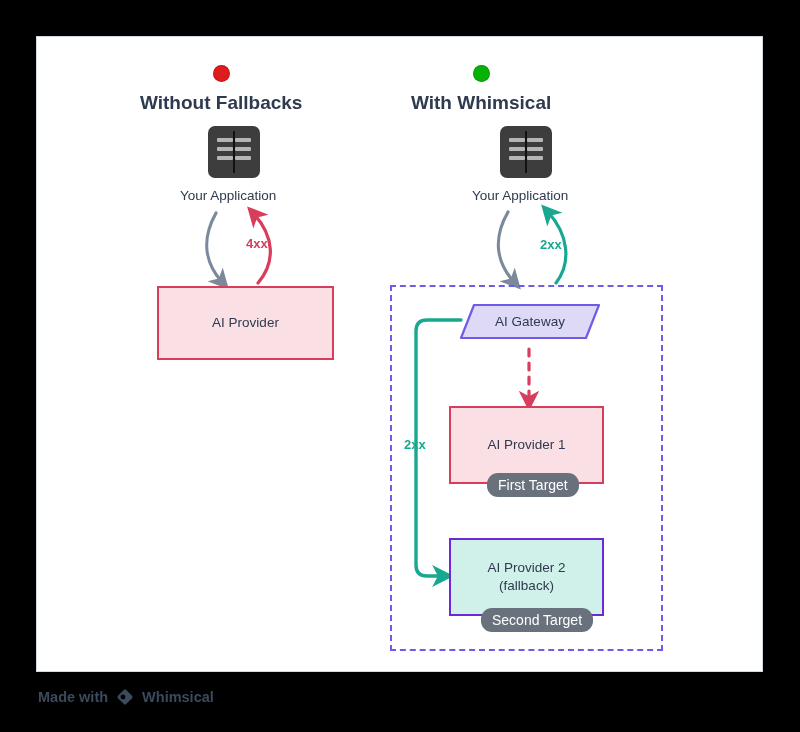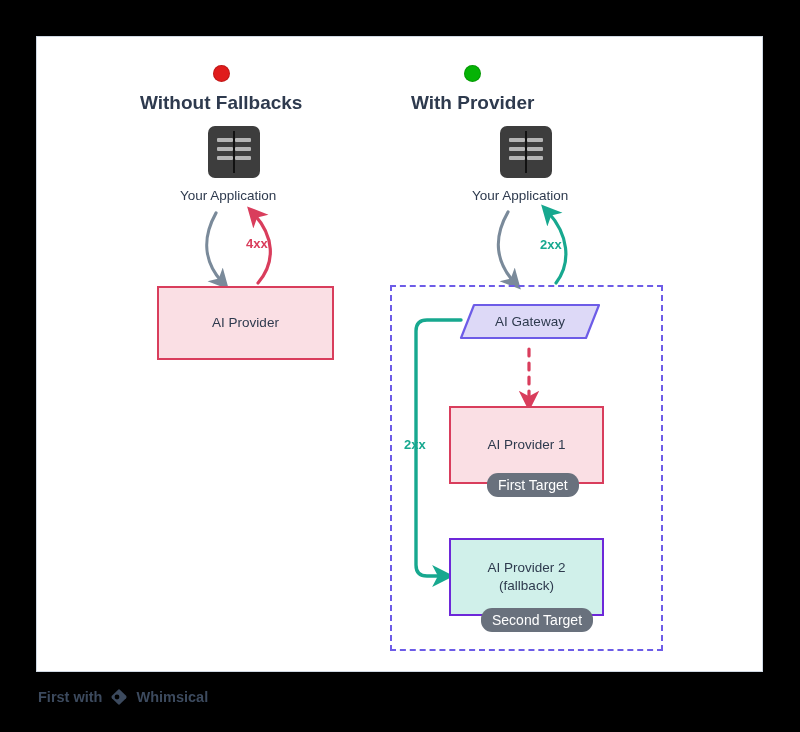--- a/index.html
+++ b/index.html
@@ -226,21 +226,21 @@
     </g>
   </svg>
 
   <div class="panel-title left">
     <span class="status-dot dot-red"></span>
     <span>Without Fallbacks</span>
   </div>
 
   <div class="panel-title right">
     <span class="status-dot dot-green"></span>
-    <span>With Provider</span>
+    <span>With Whimsical</span>
   </div>
 
   <div class="server-icon" style="left:208px; top:126px;">
     <div class="divider"></div>
     <div class="bars l">
       <div class="bar"></div>
       <div class="bar"></div>
       <div class="bar"></div>
     </div>
     <div class="bars r">
@@ -292,21 +292,21 @@
   </div>
   <div class="badge" style="left:487px; top:473px;">First Target</div>
 
   <div class="box teal" style="left:449px; top:538px; width:155px; height:78px;">
     <span>AI Provider 2</span>
     <span>(fallback)</span>
   </div>
   <div class="badge" style="left:481px; top:608px;">Second Target</div>
 
   <div class="watermark">
-    <span>First with</span>
+    <span>Made with</span>
     <svg class="wm-logo" viewBox="0 0 20 20">
       <rect x="4.2" y="4.2" width="11.6" height="11.6" rx="1.6" transform="rotate(45 10 10)" fill="#3c4a5e"></rect>
       <circle cx="8" cy="10" r="2.4" fill="#000000"></circle>
     </svg>
     <span>Whimsical</span>
   </div>
 
 </div>
 
 </body></html>

